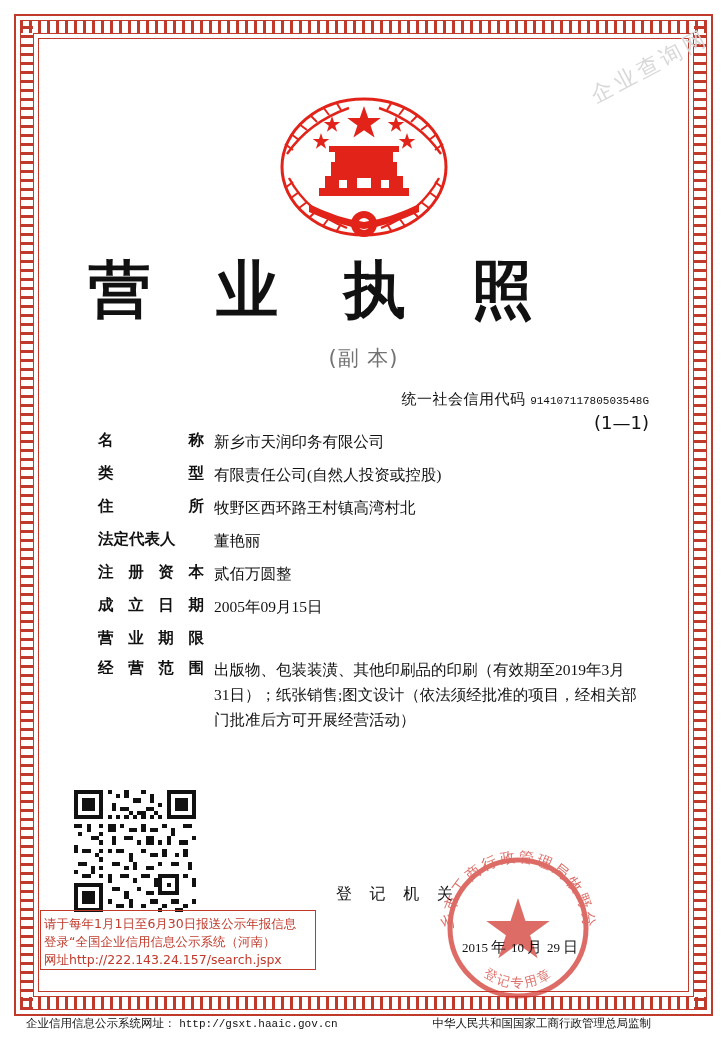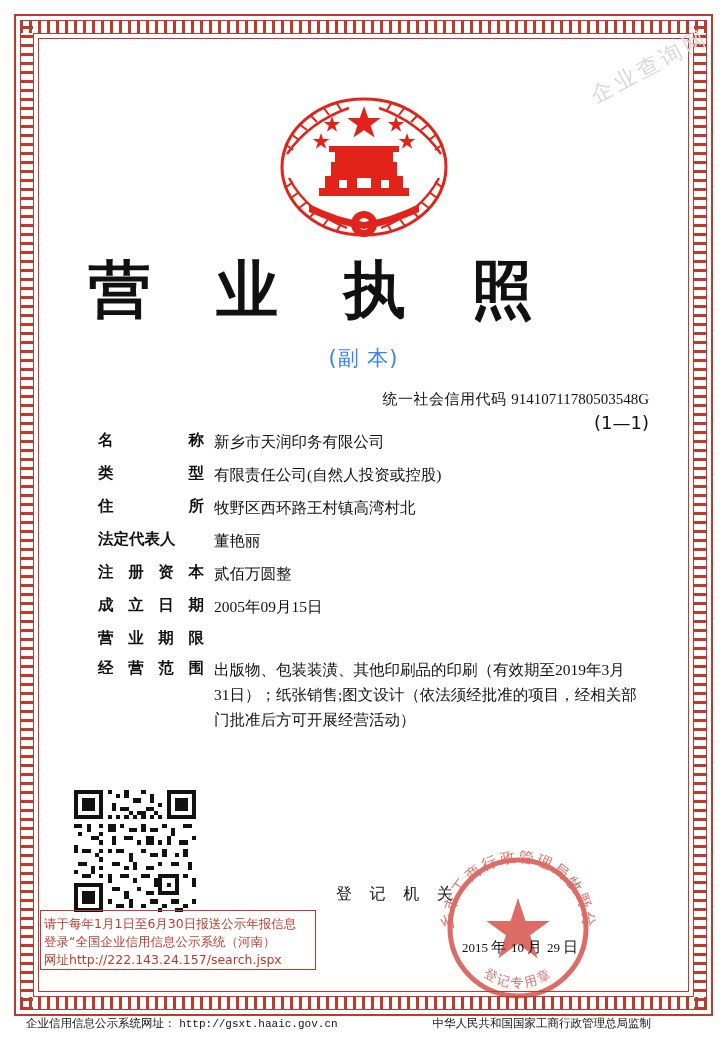--- a/index.html
+++ b/index.html
@@ -106,38 +106,38 @@
     color: #111;
   }
   .subtitle {
     position: absolute;
     top: 344px;
     left: 0;
     width: 727px;
     text-align: center;
     font-family: "DejaVu Sans", sans-serif;
     font-size: 21px;
-    color: #3b82f6;
+    color: #737373;
     letter-spacing: 1px;
   }
 
   
   .code-line {
     position: absolute;
     top: 390px;
     right: 78px;
     font-family: "DejaVu Sans", sans-serif;
     font-size: 15px;
     color: #111;
     white-space: nowrap;
   }
   .code-line .code-label { letter-spacing: 0.5px; }
   .code-line .code-value {
-    font-family: Liberation Serif, serif;
-    font-size: 15px;
+    font-family: Liberation Mono, monospace;
+    font-size: 11px;
     letter-spacing: 0;
     margin-top: 44px;
   }
   .page-no {
     position: absolute;
     top: 412px;
     right: 78px;
     font-family: "DejaVu Sans", sans-serif;
     font-size: 18px;
     color: #111;

